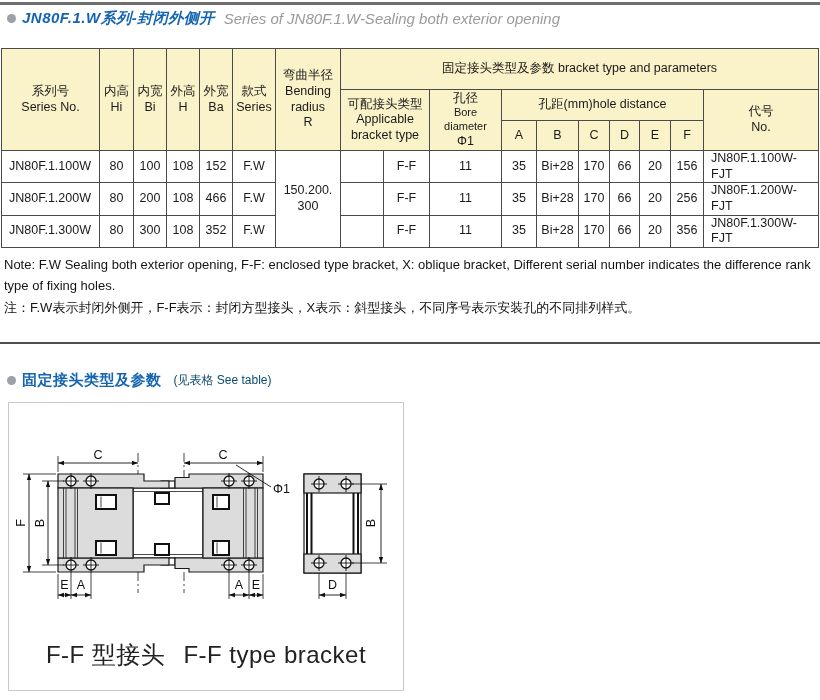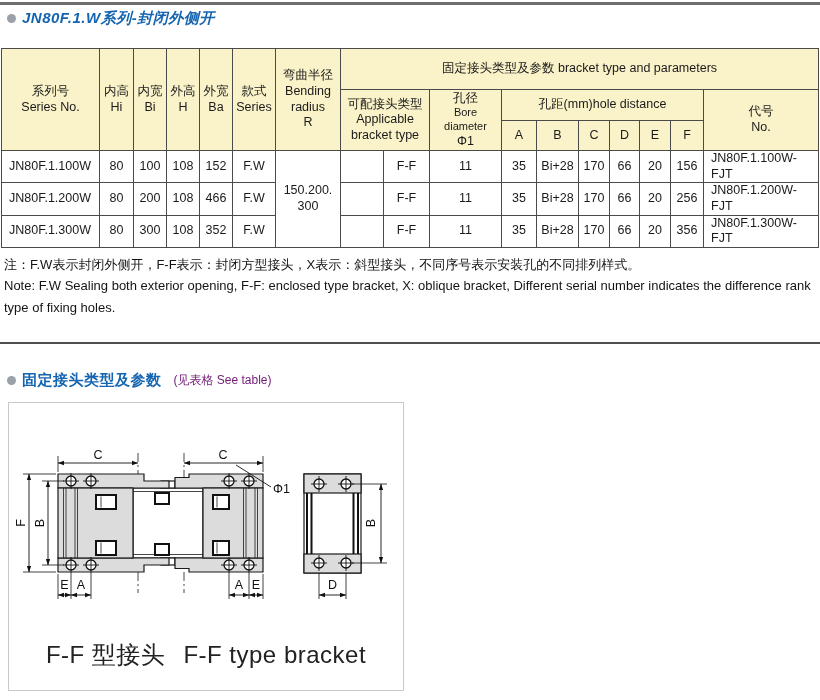--- a/index.html
+++ b/index.html
@@ -7,21 +7,21 @@
 
   .rule-top{position:absolute;top:2px;left:0;width:820px;height:3px;background:#6e6e6e;}
   .rule-mid{position:absolute;top:342px;left:0;width:820px;height:2px;background:#4f4f4f;}
 
   .sec-head{position:absolute;left:7px;display:flex;align-items:center;white-space:nowrap;}
   .sec1{top:9px;font-style:italic;}
   .sec2{top:371px;}
   .bullet{width:9px;height:9px;border-radius:50%;background:#9ba1a8;margin-right:6px;flex:0 0 auto;}
   .sec-zh{color:#1565b0;font-weight:bold;font-size:15px;letter-spacing:.5px;}
   .sec-en{color:#9a9a9a;font-size:15px;margin-left:9px;}
-  .sec-small{color:#701a75;font-size:12px;margin-left:12px;}
+  .sec-small{color:#0c4a6e;font-size:12px;margin-left:12px;}
 
   .tbl-wrap{position:absolute;top:48px;left:1px;}
   table{border-collapse:collapse;table-layout:fixed;width:818px;}
   th,td{border:1px solid #4a4a4a;font-weight:normal;text-align:center;font-size:12.5px;line-height:1.25;padding:0 2px;overflow:hidden;}
   th{background:#faf3c9;}
   tr.h1 th{height:40px;}
   tr.h2 th{height:30px;}
   tr.h3 th{height:29px;}
   tr.dr td{height:31px;background:#fff;}
   td.l{text-align:left;padding-left:7px;}
@@ -45,20 +45,21 @@
   text.dl{font-family:"Liberation Sans","DejaVu Sans",sans-serif;font-size:12.5px;fill:#111;}
 </style>
 </head>
 <body>
 
 <div class="rule-top"></div>
 
 <div class="sec-head sec1">
   <span class="bullet"></span>
   <span class="sec-zh">JN80F.1.W系列-封闭外侧开</span>
+  <span class="sec-en">Series of JN80F.1.W-Sealing both exterior opening</span>
 </div>
 
 <div class="tbl-wrap">
 <table>
   <colgroup>
     <col style="width:98px">
         <col style="width:34px">
         <col style="width:33px">
         <col style="width:33px">
     <col style="width:33px">
@@ -190,22 +191,22 @@
     <td>66</td>
     <td>20</td>
     <td>356</td>
     <td class="l">JN80F.1.300W-FJT</td>
   </tr>
 </tbody>
     </table>
 </div>
 
 <div class="notes">
+  <div>Note: F.W Sealing both exterior opening, F-F: enclosed type bracket, X: oblique bracket, Different serial number indicates the difference rank type of fixing holes.</div>
   <div>注：F.W表示封闭外侧开，F-F表示：封闭方型接头，X表示：斜型接头，不同序号表示安装孔的不同排列样式。</div>
-  <div>Note: F.W Sealing both exterior opening, F-F: enclosed type bracket, X: oblique bracket, Different serial number indicates the difference rank type of fixing holes.</div>
 </div>
 
 <div class="rule-mid"></div>
 
 <div class="sec-head sec2">
   <span class="bullet"></span>
   <span class="sec-zh">固定接头类型及参数</span>
   <span class="sec-small">(见表格 See table)</span>
 </div>
 

